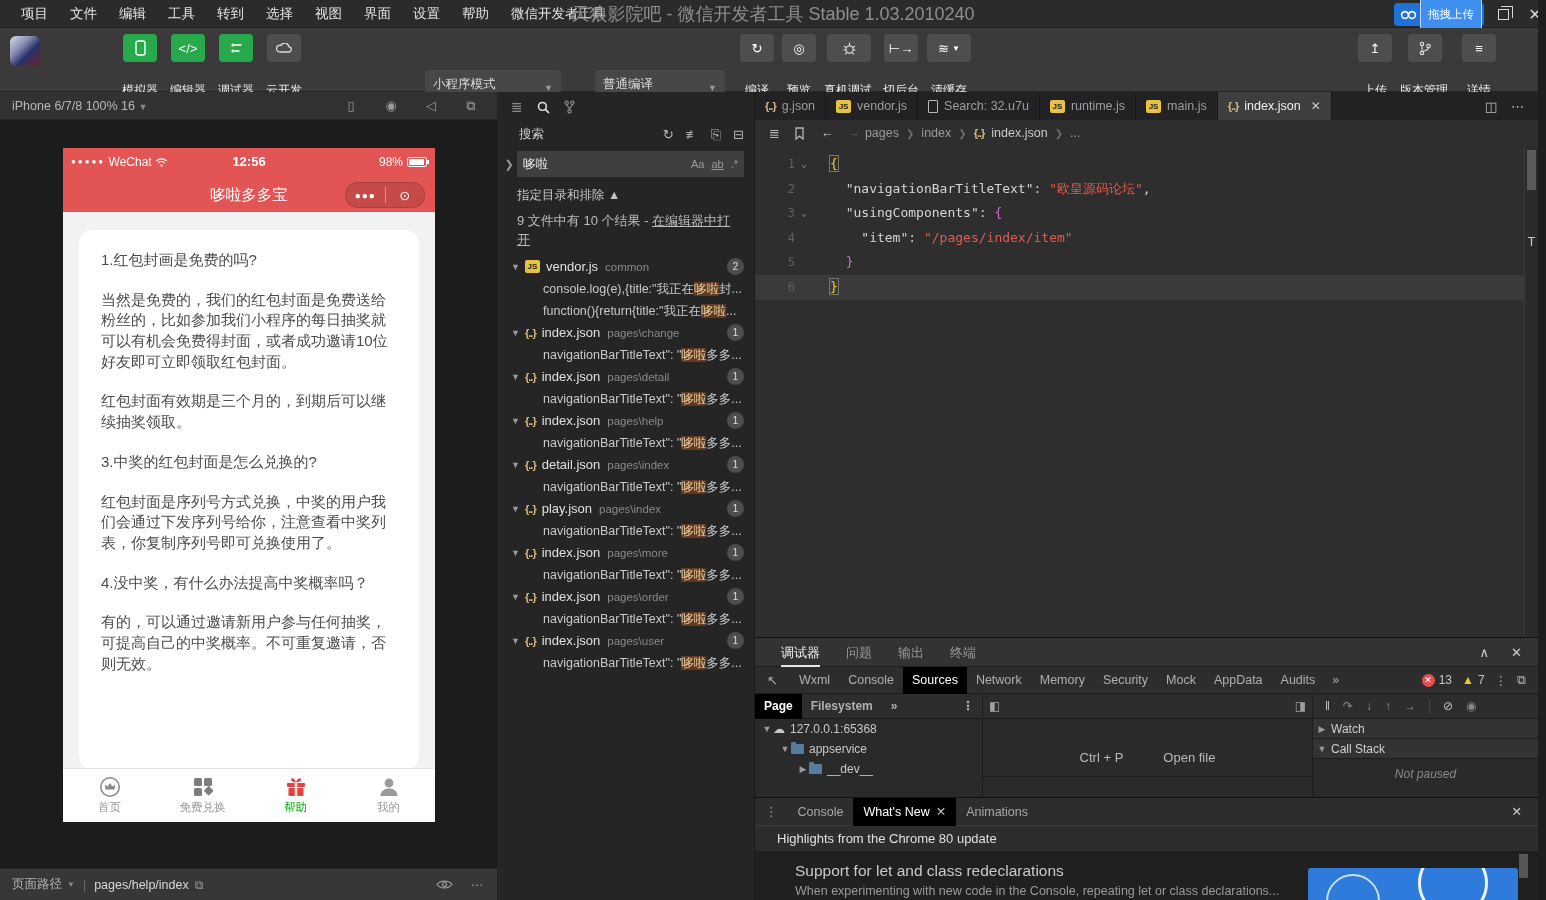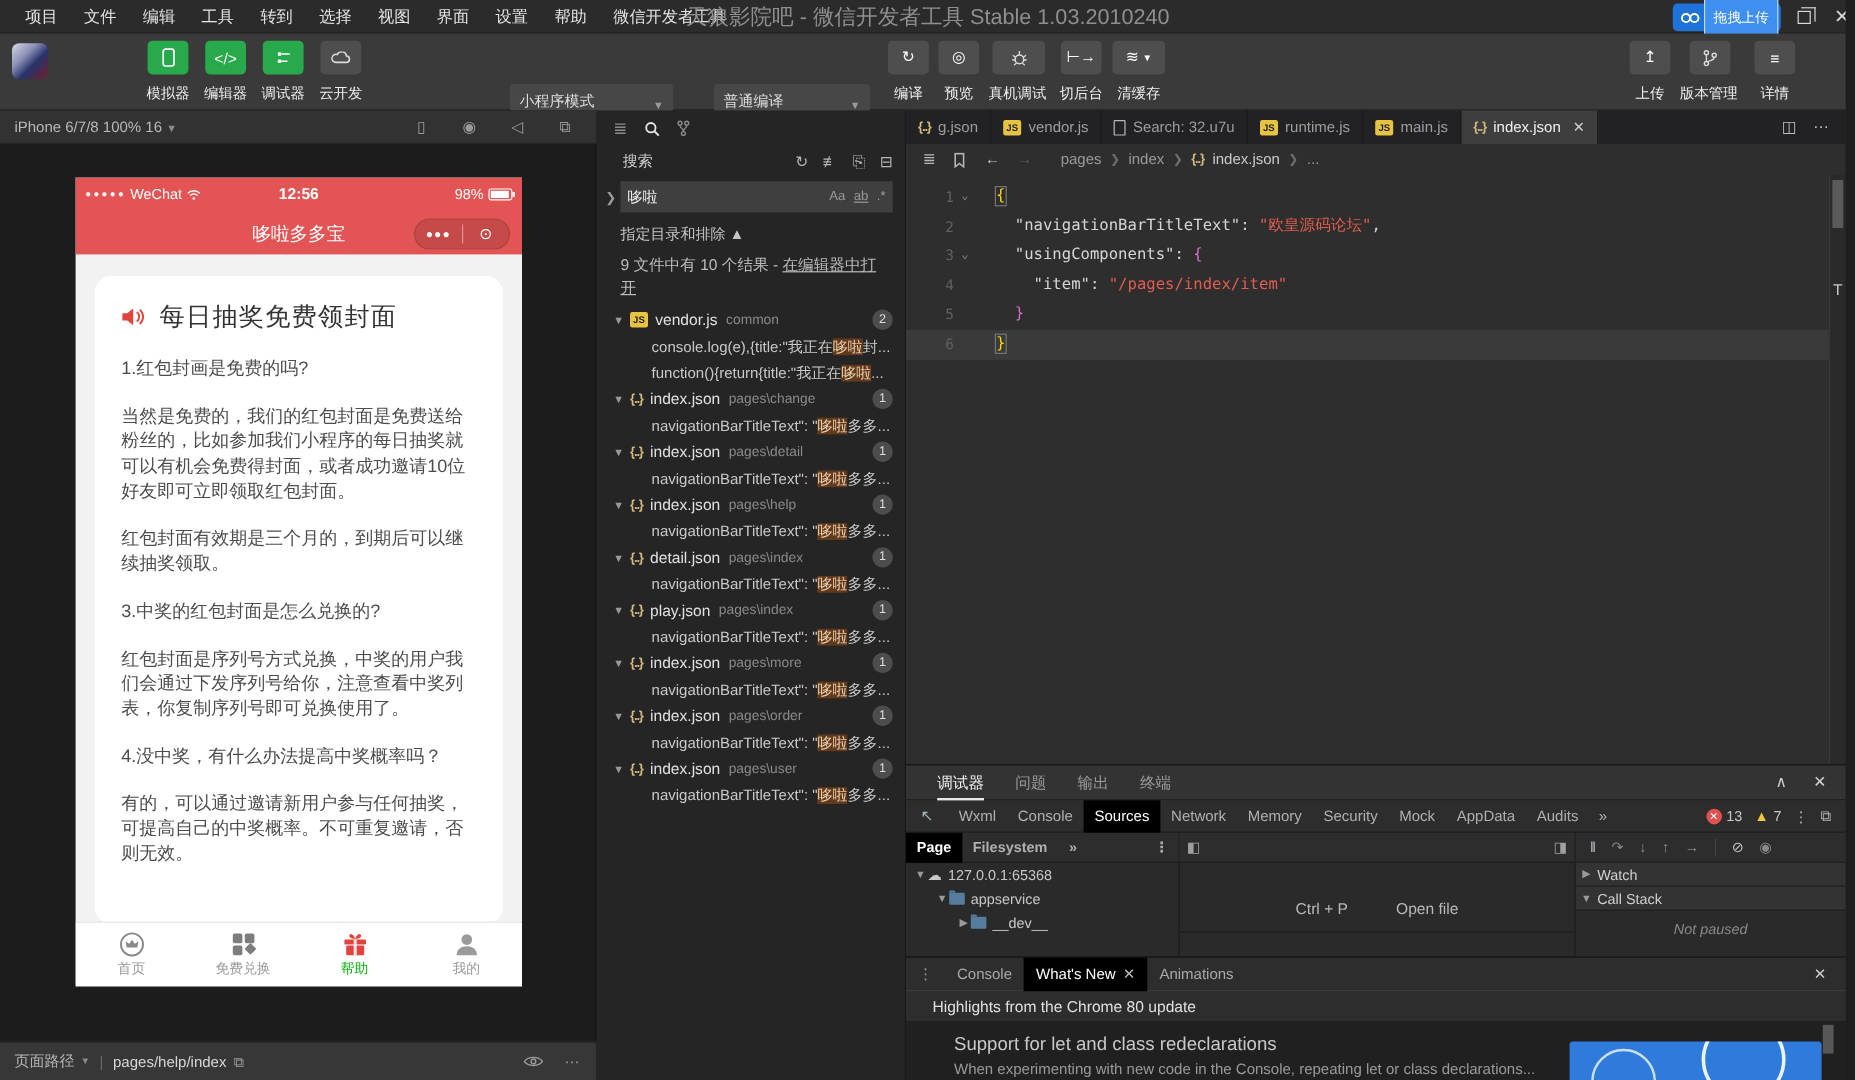--- a/index.html
+++ b/index.html
@@ -21,21 +21,21 @@
   #btn-close { right:-6px; font-size:16px; }
   .restore-glyph { width:11px; height:11px; border:1px solid #d8d8d8; position:relative; background:#2b2b2b;}
   .restore-glyph::before { content:""; position:absolute; left:2px; top:-4px; width:11px; height:11px; border:1px solid #d8d8d8; border-left:none; border-bottom:none;}
 
   
   #toolbar { left:0; top:28px; width:1546px; height:64px; background:#3a3a3a; border-bottom:1px solid #242424; }
   #avatar { left:10px; top:8px; width:30px; height:30px; border-radius:6px;
     background:linear-gradient(135deg,#d9d9e6 0%,#8b90b5 35%,#27336b 60%,#741e2a 100%); }
   .tb-btn { position:absolute; width:48px; text-align:center; top:6px; }
   .tb-btn .ibox { width:34px; height:28px; margin:0 auto; border-radius:4px; display:flex; align-items:center; justify-content:center; color:#fff; font-size:13px; }
-  .tb-btn .lbl { color:#eee; font-size:12px; margin-top:8px; white-space:nowrap; }
+  .tb-btn .lbl { color:#eee; font-size:12px; margin-top:20px; white-space:nowrap; }
   .ibox.green { background:#27a94c; }
   .ibox.gray  { background:#4e4e4e; }
   .dd { position:absolute; top:42px; height:23px; background:#474747; border-radius:3px; color:#dedede; font-size:12.5px; display:flex; align-items:flex-end; padding:0 8px; }
   .dd .caret { margin-left:auto; color:#9a9a9a; font-size:9px; }
 
   
   #sim-pane { left:0; top:92px; width:497px; height:808px; background:#1c1c1c; border-right:1px solid #151515; }
   #sim-head { left:0; top:0; width:497px; height:28px; background:#323232; border-bottom:1px solid #262626; display:flex; align-items:center; }
   #device-select { color:#b9b9b9; font-size:12.5px; padding-left:12px; }
   #device-select .caret { font-size:9px; color:#8a8a8a; }
@@ -101,21 +101,21 @@
   #editor-pane { left:755px; top:92px; width:783px; height:545px; background:#2e2e2e; }
   #tabstrip { left:0; top:0; width:783px; height:28px; background:#222224; display:flex; }
   .etab { height:28px; display:flex; align-items:center; padding:0 10px; border-right:1px solid #191919; color:#9e9e9e; font-size:12.5px; gap:6px; white-space:nowrap; }
   .etab.active { background:#3e3e3e; color:#f0f0f0; }
   .etab .x { color:#cfcfcf; font-size:12px; margin-left:4px; }
   #tabstrip .tail { margin-left:auto; display:flex; align-items:center; gap:14px; color:#bdbdbd; padding-right:14px; font-size:13px; }
   #breadcrumb { left:0; top:28px; width:783px; height:26px; display:flex; align-items:center; color:#9a9a9a; font-size:12.5px; background:#2e2e2e; }
   #breadcrumb .gico { color:#b5b5b5; margin-left:14px; font-size:13px; }
   #breadcrumb .arrow-b { color:#d0d0d0; margin-left:16px; }
   #breadcrumb .arrow-f { color:#5d5d5d; margin-left:14px; }
-  #breadcrumb .crumbs { margin-left:24px; display:flex; align-items:center; gap:7px; }
+  #breadcrumb .crumbs { margin-left:5px; display:flex; align-items:center; gap:7px; }
   #breadcrumb .sep { color:#6e6e6e; font-size:10px; }
   #code { left:0; top:54px; width:769px; height:491px; font-family:"DejaVu Sans Mono","Liberation Mono",monospace; font-size:13px; padding-top:6px; }
   .cl { position:relative; height:24.6px; line-height:24.6px; white-space:pre; }
   .cl.cur { background:#3a3a3a; }
   .cl .ln { position:absolute; left:0; width:40px; text-align:right; color:#606060; font-size:12px; }
   .cl .fold { position:absolute; left:46px; color:#8e8e8e; font-size:10px; }
   .cl .src { position:absolute; left:75px; }
   .tk-key { color:#d6d6d6; }
   .tk-pln { color:#d4d4d4; }
   .tk-str { color:#e25d50; }
@@ -337,27 +337,20 @@
       <div class="abs" id="p-nav">
         <div class="ttl">哆啦多多宝</div>
         <div id="capsule">
           <span class="dots">●●●</span>
           <span class="div"></span>
           <span class="circ">⊙</span>
         </div>
       </div>
 
       <div class="abs" id="p-card">
-        <div id="p-heading">
-          <svg width="20" height="18" viewBox="0 0 20 18">
-              <path d="M1 6 h4 l5-4 v14 l-5-4 h-4 z" fill="#e2433e"></path>
-              <path d="M13 5 a5 5 0 0 1 0 8 M15.5 3 a8 8 0 0 1 0 12" stroke="#e2433e" stroke-width="1.6" fill="none"></path>
-            </svg>
-          <span class="txt">每日抽奖免费领封面</span>
-        </div>
         <div class="p-para">1.红包封画是免费的吗?</div>
         <div class="p-para">当然是免费的，我们的红包封面是免费送给粉丝的，比如参加我们小程序的每日抽奖就可以有机会免费得封面，或者成功邀请10位好友即可立即领取红包封面。</div>
         <div class="p-para">红包封面有效期是三个月的，到期后可以继续抽奖领取。</div>
         <div class="p-para">3.中奖的红包封面是怎么兑换的?</div>
         <div class="p-para">红包封面是序列号方式兑换，中奖的用户我们会通过下发序列号给你，注意查看中奖列表，你复制序列号即可兑换使用了。</div>
         <div class="p-para">4.没中奖，有什么办法提高中奖概率吗？</div>
         <div class="p-para">有的，可以通过邀请新用户参与任何抽奖，可提高自己的中奖概率。不可重复邀请，否则无效。</div>
       </div>
 
       <div class="abs" id="p-tabbar">

